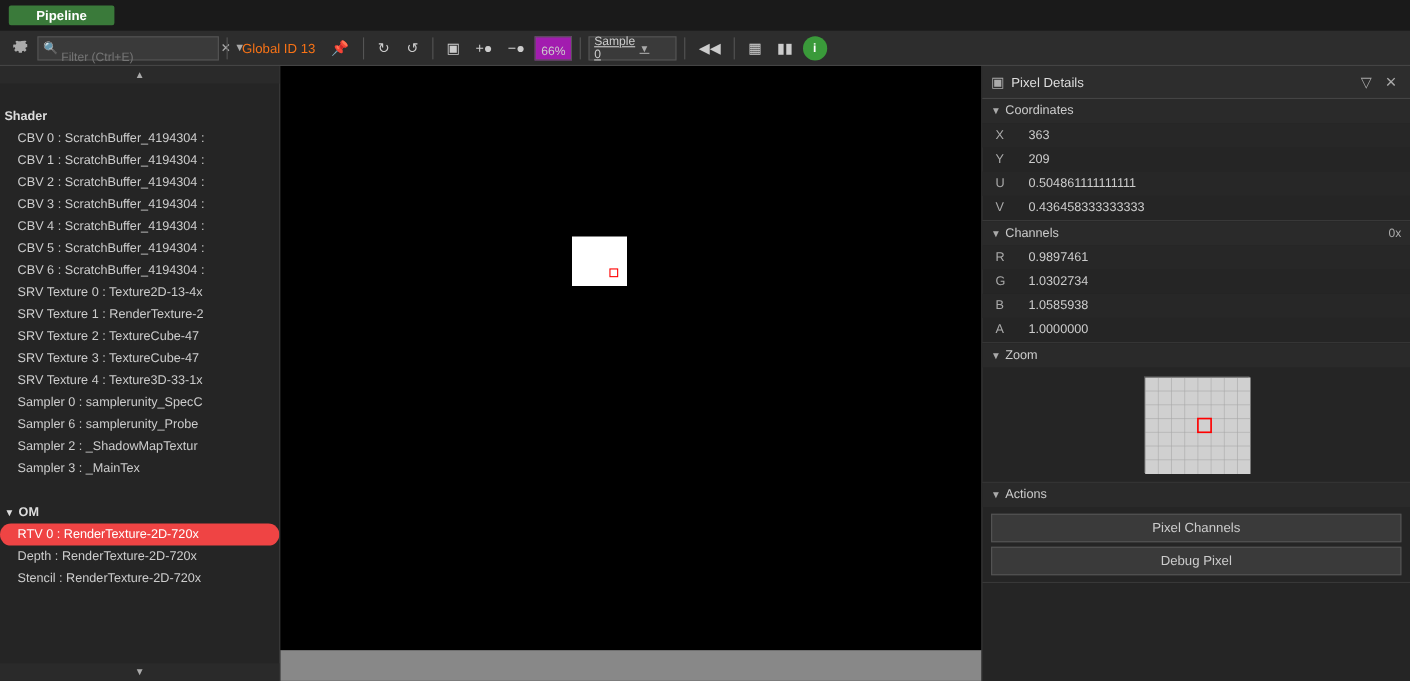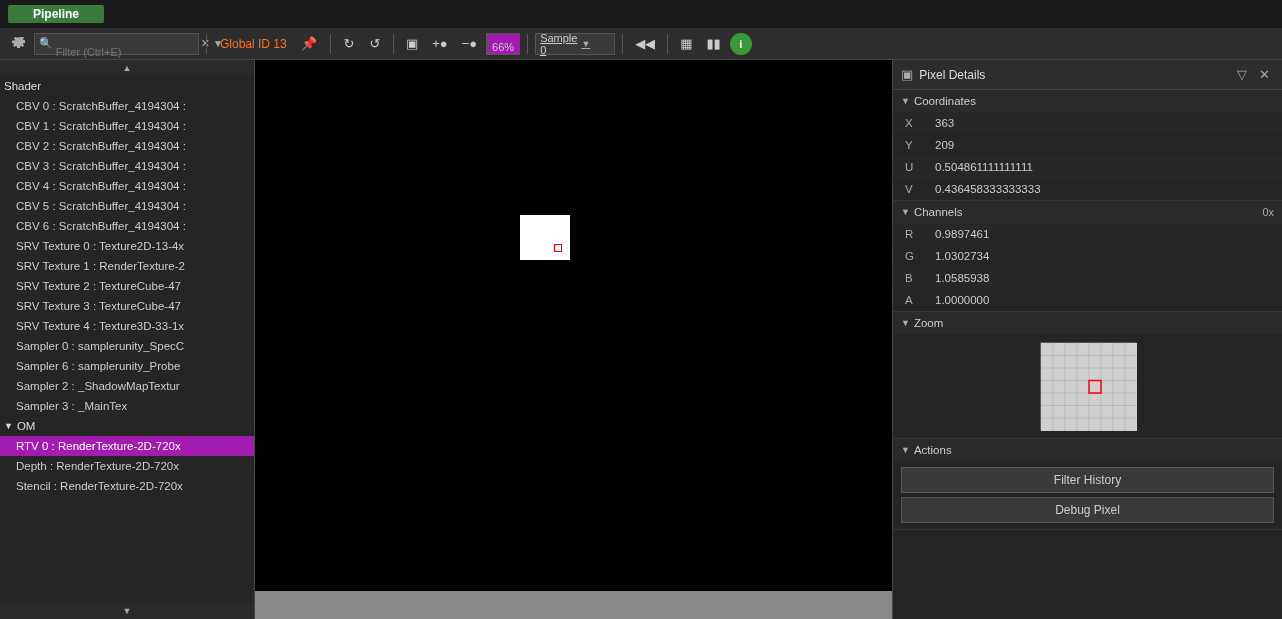--- a/index.html
+++ b/index.html
@@ -195,26 +195,28 @@
       text-overflow: ellipsis;
       font-size: 11.5px;
       color: #cccccc;
       cursor: pointer;
       height: 20px;
       display: flex;
       align-items: center;
     }
     .tree-item.section-header {
       color: #dddddd;
-      font-weight: normal;
+      font-weight: bold;
       padding-left: 4px;
+      margin-top: 20px;
     }
     .tree-item.highlighted {
-      background: #a21caf;
+      background: #ef4444;
       color: #ffffff;
+      border-radius: 10px;
     }
     .tree-item.indented { padding-left: 16px; }
 
     
     .canvas-area {
       flex: 1;
       background: #1a1a1a;
       position: relative;
       display: flex;
       flex-direction: column;
@@ -573,19 +575,19 @@
         </div>
       </div>
     </div>
 
     <div class="section-block">
       <div class="section-title-row">
         <span class="section-arrow">▼</span>
         <span class="section-title-text">Actions</span>
       </div>
       <div class="actions-section">
-        <button class="action-btn">Filter History</button>
+        <button class="action-btn">Pixel Channels</button>
         <button class="action-btn">Debug Pixel</button>
       </div>
     </div>
 
   </div>
 </div>
 
 </body></html>

